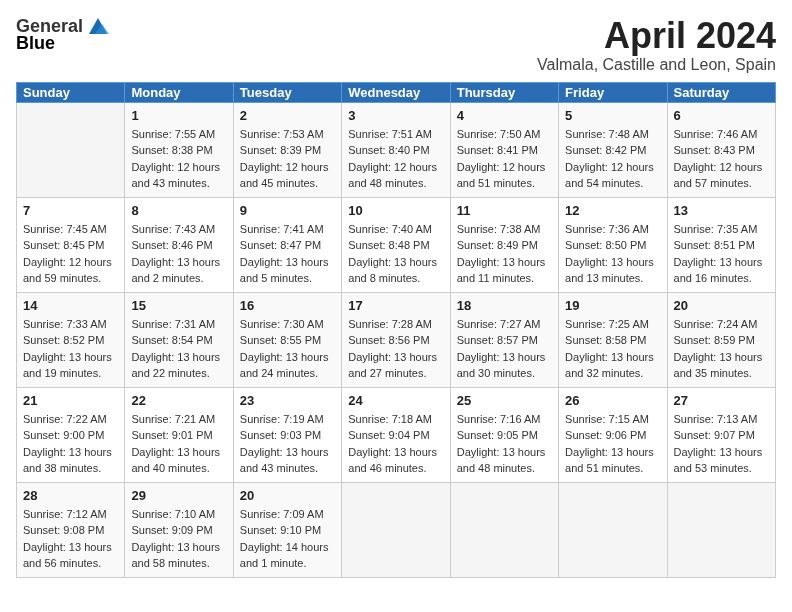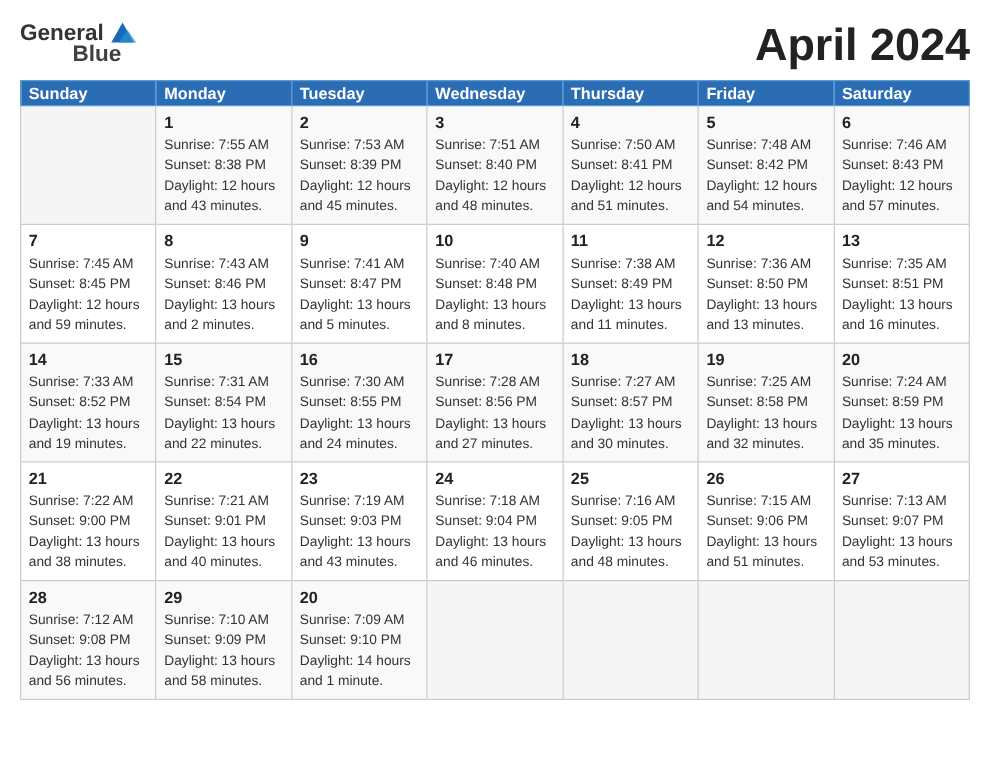--- a/index.html
+++ b/index.html
@@ -20,21 +20,21 @@
       display: flex;
       align-items: center;
       gap: 0;
     }
     .logo-text {
       font-size: 18px;
       font-weight: bold;
       line-height: 1.1;
     }
     .logo-general { color: #333; }
-    .logo-blue { color: #404040; margin-left: 42px; }
+    .logo-blue { color: #000000; }
     .logo-icon {
       width: 22px;
       height: 22px;
       margin-left: 2px;
     }
     .title-block {
       text-align: right;
     }
     .calendar-title {
       font-size: 36px;
@@ -98,20 +98,21 @@
         <svg class="logo-icon" viewBox="0 0 22 22">
           <polygon points="11,2 20,18 2,18" fill="#1a6bb5"></polygon>
           <polygon points="15,8 22,18 8,18" fill="#2a8fd4" opacity="0.7"></polygon>
         </svg>
       </div>
       <div class="logo-text logo-blue" style="margin-top:-4px;">Blue</div>
     </div>
   </div>
   <div class="title-block">
     <div class="calendar-title">April 2024</div>
+    <div class="calendar-subtitle">Valmala, Castille and Leon, Spain</div>
   </div>
 </div>
 
 <table>
   <thead>
     <tr>
     <th>Sunday</th>
         <th>Monday</th>
         <th>Tuesday</th>
         <th>Wednesday</th>

